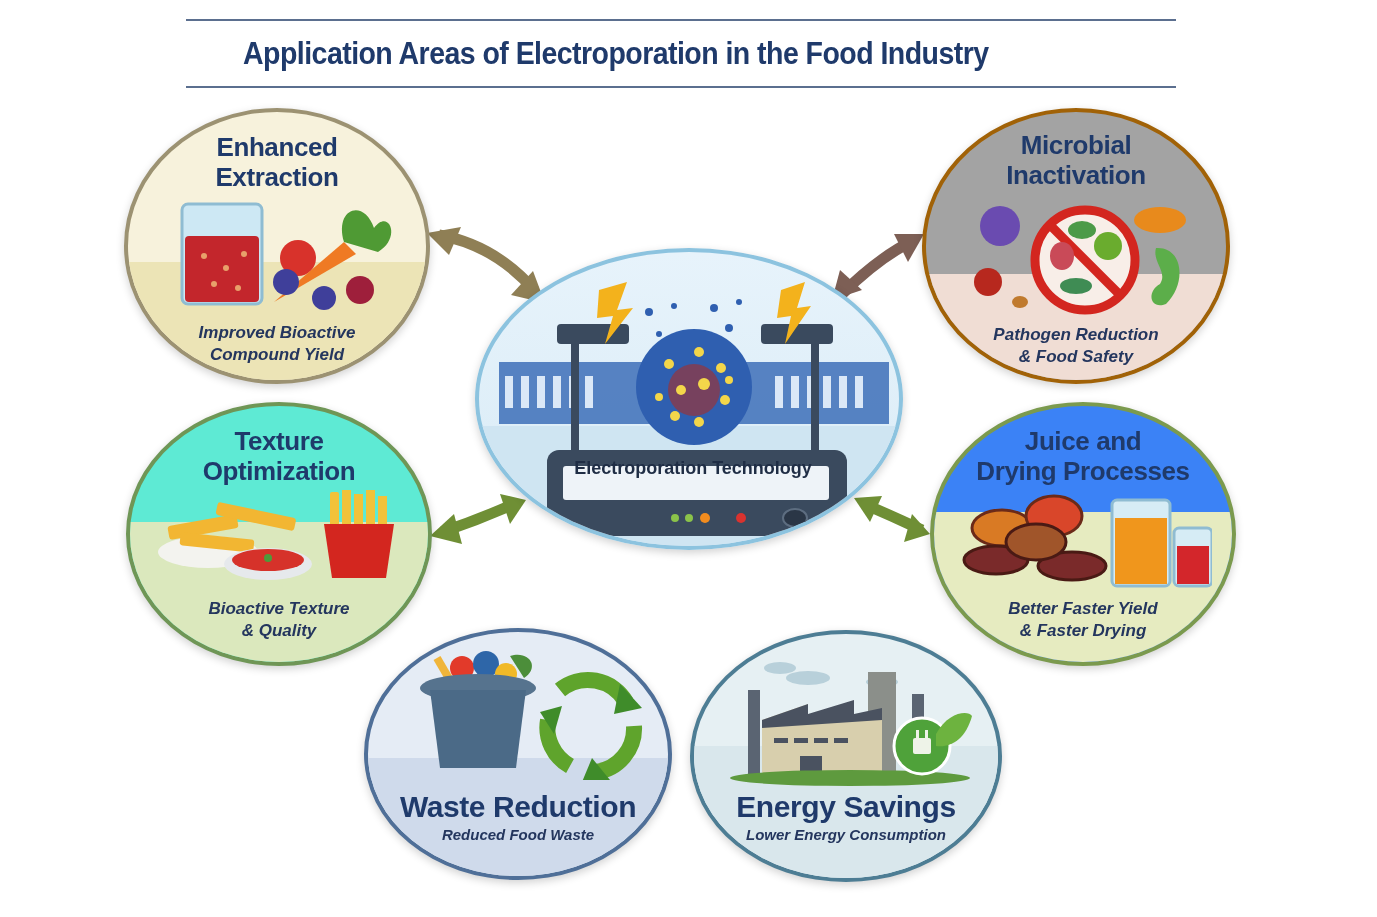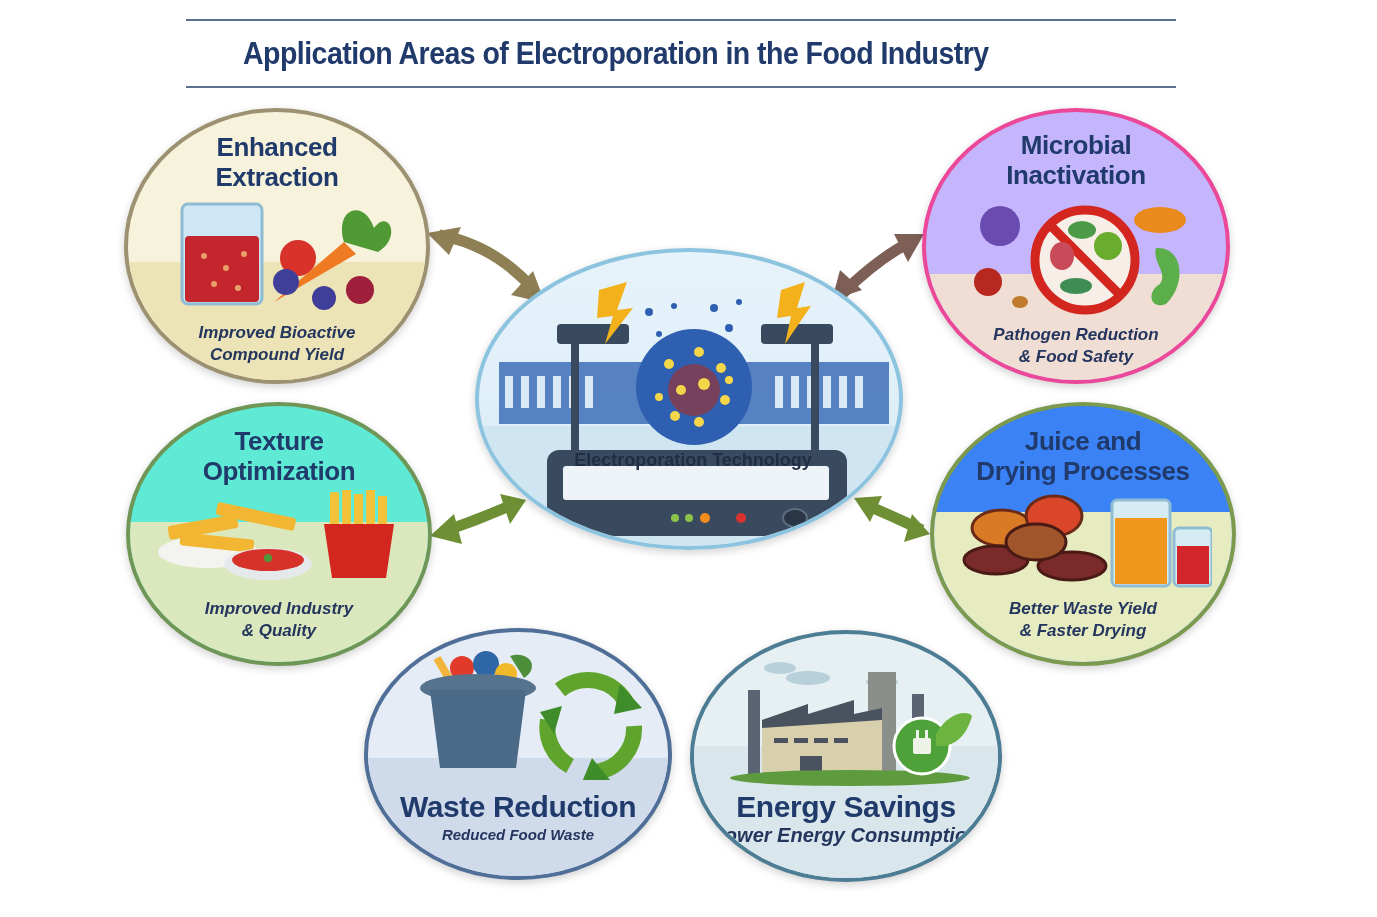--- a/index.html
+++ b/index.html
@@ -95,21 +95,21 @@
     <polygon points="282,18 306,10 298,36 312,34 286,72 292,44 278,46" fill="#f3b21c"></polygon>
 
     <rect x="48" y="178" width="300" height="86" rx="12" fill="#3a4a5e"></rect>
     <rect x="64" y="194" width="266" height="34" rx="3" fill="#eef3f8"></rect>
     <circle cx="176" cy="246" r="4" fill="#8bc34a"></circle>
       <circle cx="190" cy="246" r="4" fill="#8bc34a"></circle>
       <circle cx="206" cy="246" r="5" fill="#f28c1e"></circle>
       <circle cx="242" cy="246" r="5" fill="#d9332f"></circle>
     <ellipse cx="296" cy="246" rx="12" ry="9" fill="#2a3646" stroke="#5d6d80" stroke-width="2"></ellipse>
   </svg>
-  <div style="position:absolute;left:86px;top:196px;width:256px;text-align:center;font-size:18px;font-weight:bold;color:#1f2d45;line-height:24px;">Electroporation Technology</div>
+  <div style="position:absolute;left:86px;top:204px;width:256px;text-align:center;font-size:18px;font-weight:bold;color:#1f2d45;line-height:24px;">Electroporation Technology</div>
 </div>
 
 <div class="circle" style="left:124px;top:108px;width:306px;height:276px;border:4px solid #9c9272;background:#f7f2dc;">
   <div class="floor" style="height:118px;background:#ece4b6;"></div>
   <div class="ctitle" style="top:20px;">
       <div>Enhanced</div>
       <div>Extraction</div>
     </div>
   <svg class="illus" style="left:46px;top:86px;" width="230" height="116" viewBox="0 0 230 116">
     <rect x="8" y="6" width="80" height="100" rx="6" fill="#cde8f4" stroke="#8fbcd2" stroke-width="3"></rect>
@@ -127,21 +127,21 @@
     <circle cx="112" cy="84" r="13" fill="#3f3f9a"></circle>
     <circle cx="150" cy="100" r="12" fill="#3f3f9a"></circle>
     <circle cx="186" cy="92" r="14" fill="#9e1f3b"></circle>
   </svg>
   <div class="csub" style="top:210px;">
       <div>Improved Bioactive</div>
       <div>Compound Yield</div>
     </div>
 </div>
 
-<div class="circle" style="left:922px;top:108px;width:308px;height:276px;border:4px solid #ec4899;background:#c4b5fd;">
+<div class="circle" style="left:922px;top:108px;width:308px;height:276px;border:4px solid #a16207;background:#a3a3a3;">
   <div class="floor" style="height:106px;background:#f0ddd4;"></div>
   <div class="ctitle" style="top:18px;">
       <div>Microbial</div>
       <div>Inactivation</div>
     </div>
   <svg class="illus" style="left:34px;top:84px;" width="240" height="120" viewBox="0 0 240 120">
     <circle cx="40" cy="30" r="20" fill="#6a4bb0"></circle>
     <circle cx="28" cy="86" r="14" fill="#b7281e"></circle>
     <ellipse cx="60" cy="106" rx="8" ry="6" fill="#c07a2e"></ellipse>
     <circle cx="125" cy="64" r="50" fill="#f8eee8" stroke="#d3261f" stroke-width="9"></circle>
@@ -178,21 +178,21 @@
     <g fill="#f2c23a">
         <rect x="174" y="2" width="9" height="40" rx="2"></rect>
         <rect x="186" y="0" width="9" height="44"></rect>
         <rect x="198" y="4" width="9" height="40"></rect>
         <rect x="210" y="0" width="9" height="42"></rect>
         <rect x="222" y="6" width="9" height="36"></rect>
       </g>
     <polygon points="168,34 238,34 230,88 176,88" fill="#d3261f"></polygon>
   </svg>
   <div class="csub" style="top:192px;">
-      <div>Improved Industry</div>
+      <div>Bioactive Texture</div>
       <div>&amp; Quality</div>
     </div>
 </div>
 
 <div class="circle" style="left:930px;top:402px;width:306px;height:264px;border:4px solid #7b9a4e;background:#3b82f6;">
   <div class="floor" style="height:150px;background:#e6ebc0;"></div>
   <div class="ctitle" style="top:20px;">
       <div>Juice and</div>
       <div>Drying Processes</div>
     </div>
@@ -201,21 +201,21 @@
     <ellipse cx="92" cy="22" rx="28" ry="20" fill="#d9462a" stroke="#6b2a18" stroke-width="3"></ellipse>
     <ellipse cx="34" cy="66" rx="32" ry="14" fill="#7a2a2a" stroke="#4a1a14" stroke-width="3"></ellipse>
     <ellipse cx="110" cy="72" rx="34" ry="14" fill="#7a2a2a" stroke="#4a1a14" stroke-width="3"></ellipse>
     <ellipse cx="74" cy="48" rx="30" ry="18" fill="#a0552a" stroke="#4a1a14" stroke-width="3"></ellipse>
     <rect x="150" y="6" width="58" height="86" rx="5" fill="#d6ecf5" stroke="#8fbcd2" stroke-width="3"></rect>
     <rect x="153" y="24" width="52" height="66" fill="#f0961c"></rect>
     <rect x="212" y="34" width="38" height="58" rx="5" fill="#d6ecf5" stroke="#8fbcd2" stroke-width="3"></rect>
     <rect x="215" y="52" width="32" height="38" fill="#d3262b"></rect>
   </svg>
   <div class="csub" style="top:192px;">
-      <div>Better Waste Yield</div>
+      <div>Better Faster Yield</div>
       <div>&amp; Faster Drying</div>
     </div>
 </div>
 
 <div class="circle" style="left:364px;top:628px;width:308px;height:252px;border:4px solid #4f6f98;background:#e5ecf5;">
   <div class="floor" style="height:118px;background:#cfdaeb;"></div>
   <svg class="illus" style="left:52px;top:18px;" width="230" height="130" viewBox="0 0 230 130">
     <g>
         <rect x="20" y="6" width="8" height="28" fill="#f0b53a" transform="rotate(-30 24 20)"></rect>
         <circle cx="42" cy="18" r="12" fill="#e23a2a"></circle>
@@ -265,16 +265,16 @@
     <ellipse cx="128" cy="124" rx="120" ry="8" fill="#5e9a3e"></ellipse>
     <circle cx="200" cy="92" r="28" fill="#4fa23a" stroke="#ffffff" stroke-width="3"></circle>
     <rect x="191" y="84" width="18" height="16" rx="2" fill="#eef3e8"></rect>
     <rect x="194" y="76" width="3" height="9" fill="#eef3e8"></rect>
       <rect x="203" y="76" width="3" height="9" fill="#eef3e8"></rect>
     <path d="M214 80 C226 58 246 56 250 62 C244 84 230 94 214 92 Z" fill="#6db33f"></path>
   </svg>
   <div class="ctitle" style="top:158px;font-size:30px;">
       <div>Energy Savings</div>
     </div>
-  <div class="csub" style="top:190px;font-size:20px;">
+  <div class="csub" style="top:190px;font-size:15px;">
       <div>Lower Energy Consumption</div>
     </div>
 </div>
 
 </body></html>

